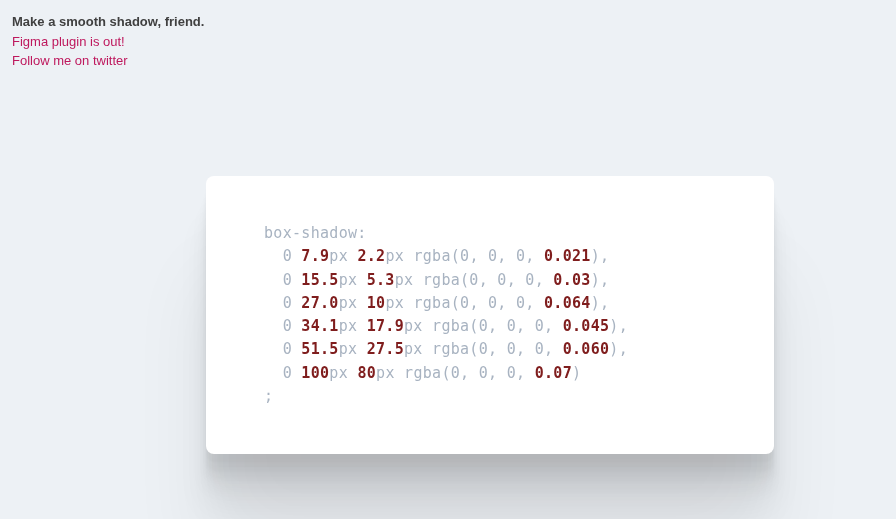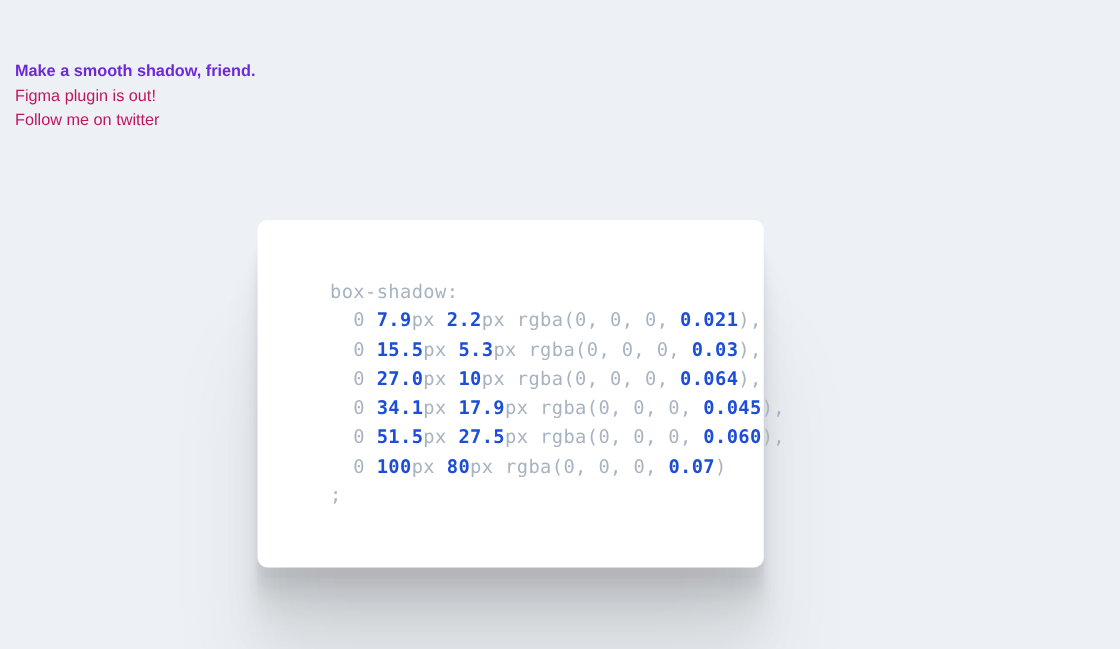--- a/index.html
+++ b/index.html
@@ -17,33 +17,32 @@
     }
     .header {
       position: absolute;
       top: 12px;
       left: 12px;
       font-size: 13px;
       line-height: 1.5;
     }
     .header .title {
       font-weight: 600;
-      color: #6d28d9;
-      margin-top: 35px;
+      color: #404040;
     }
     .header a {
       display: block;
       color: #be185d;
       text-decoration: none;
     }
     .card {
       position: absolute;
       top: 176px;
       left: 206px;
-      width: 405px;
+      width: 568px;
       background: #ffffff;
       border-radius: 8px;
       padding: 46px 58px 46px 58px;
       box-shadow:
         0 7.9px 2.2px rgba(0,0,0,0.021),
         0 15.5px 5.3px rgba(0,0,0,0.03),
         0 23.6px 10px rgba(0,0,0,0.038),
         0 34.1px 17.9px rgba(0,0,0,0.045),
         0 51.5px 33.4px rgba(0,0,0,0.054),
         0 100px 80px rgba(0,0,0,0.07);
@@ -51,21 +50,21 @@
     .code {
       font-family: ui-monospace, SFMono-Regular, Menlo, Monaco, Consolas, monospace;
       font-size: 15px;
       line-height: 1.55;
       white-space: pre;
       color: #a8b3c1;
       letter-spacing: 0.3px;
     }
     .em {
       font-weight: 700;
-      color: #1d4ed8;
+      color: #7f1d1d;
     }
     .num {
       color: #a8b3c1;
     }
   </style>
 </head>
 <body>
 
 <div class="header">
   <div class="title">Make a smooth shadow, friend.</div>

